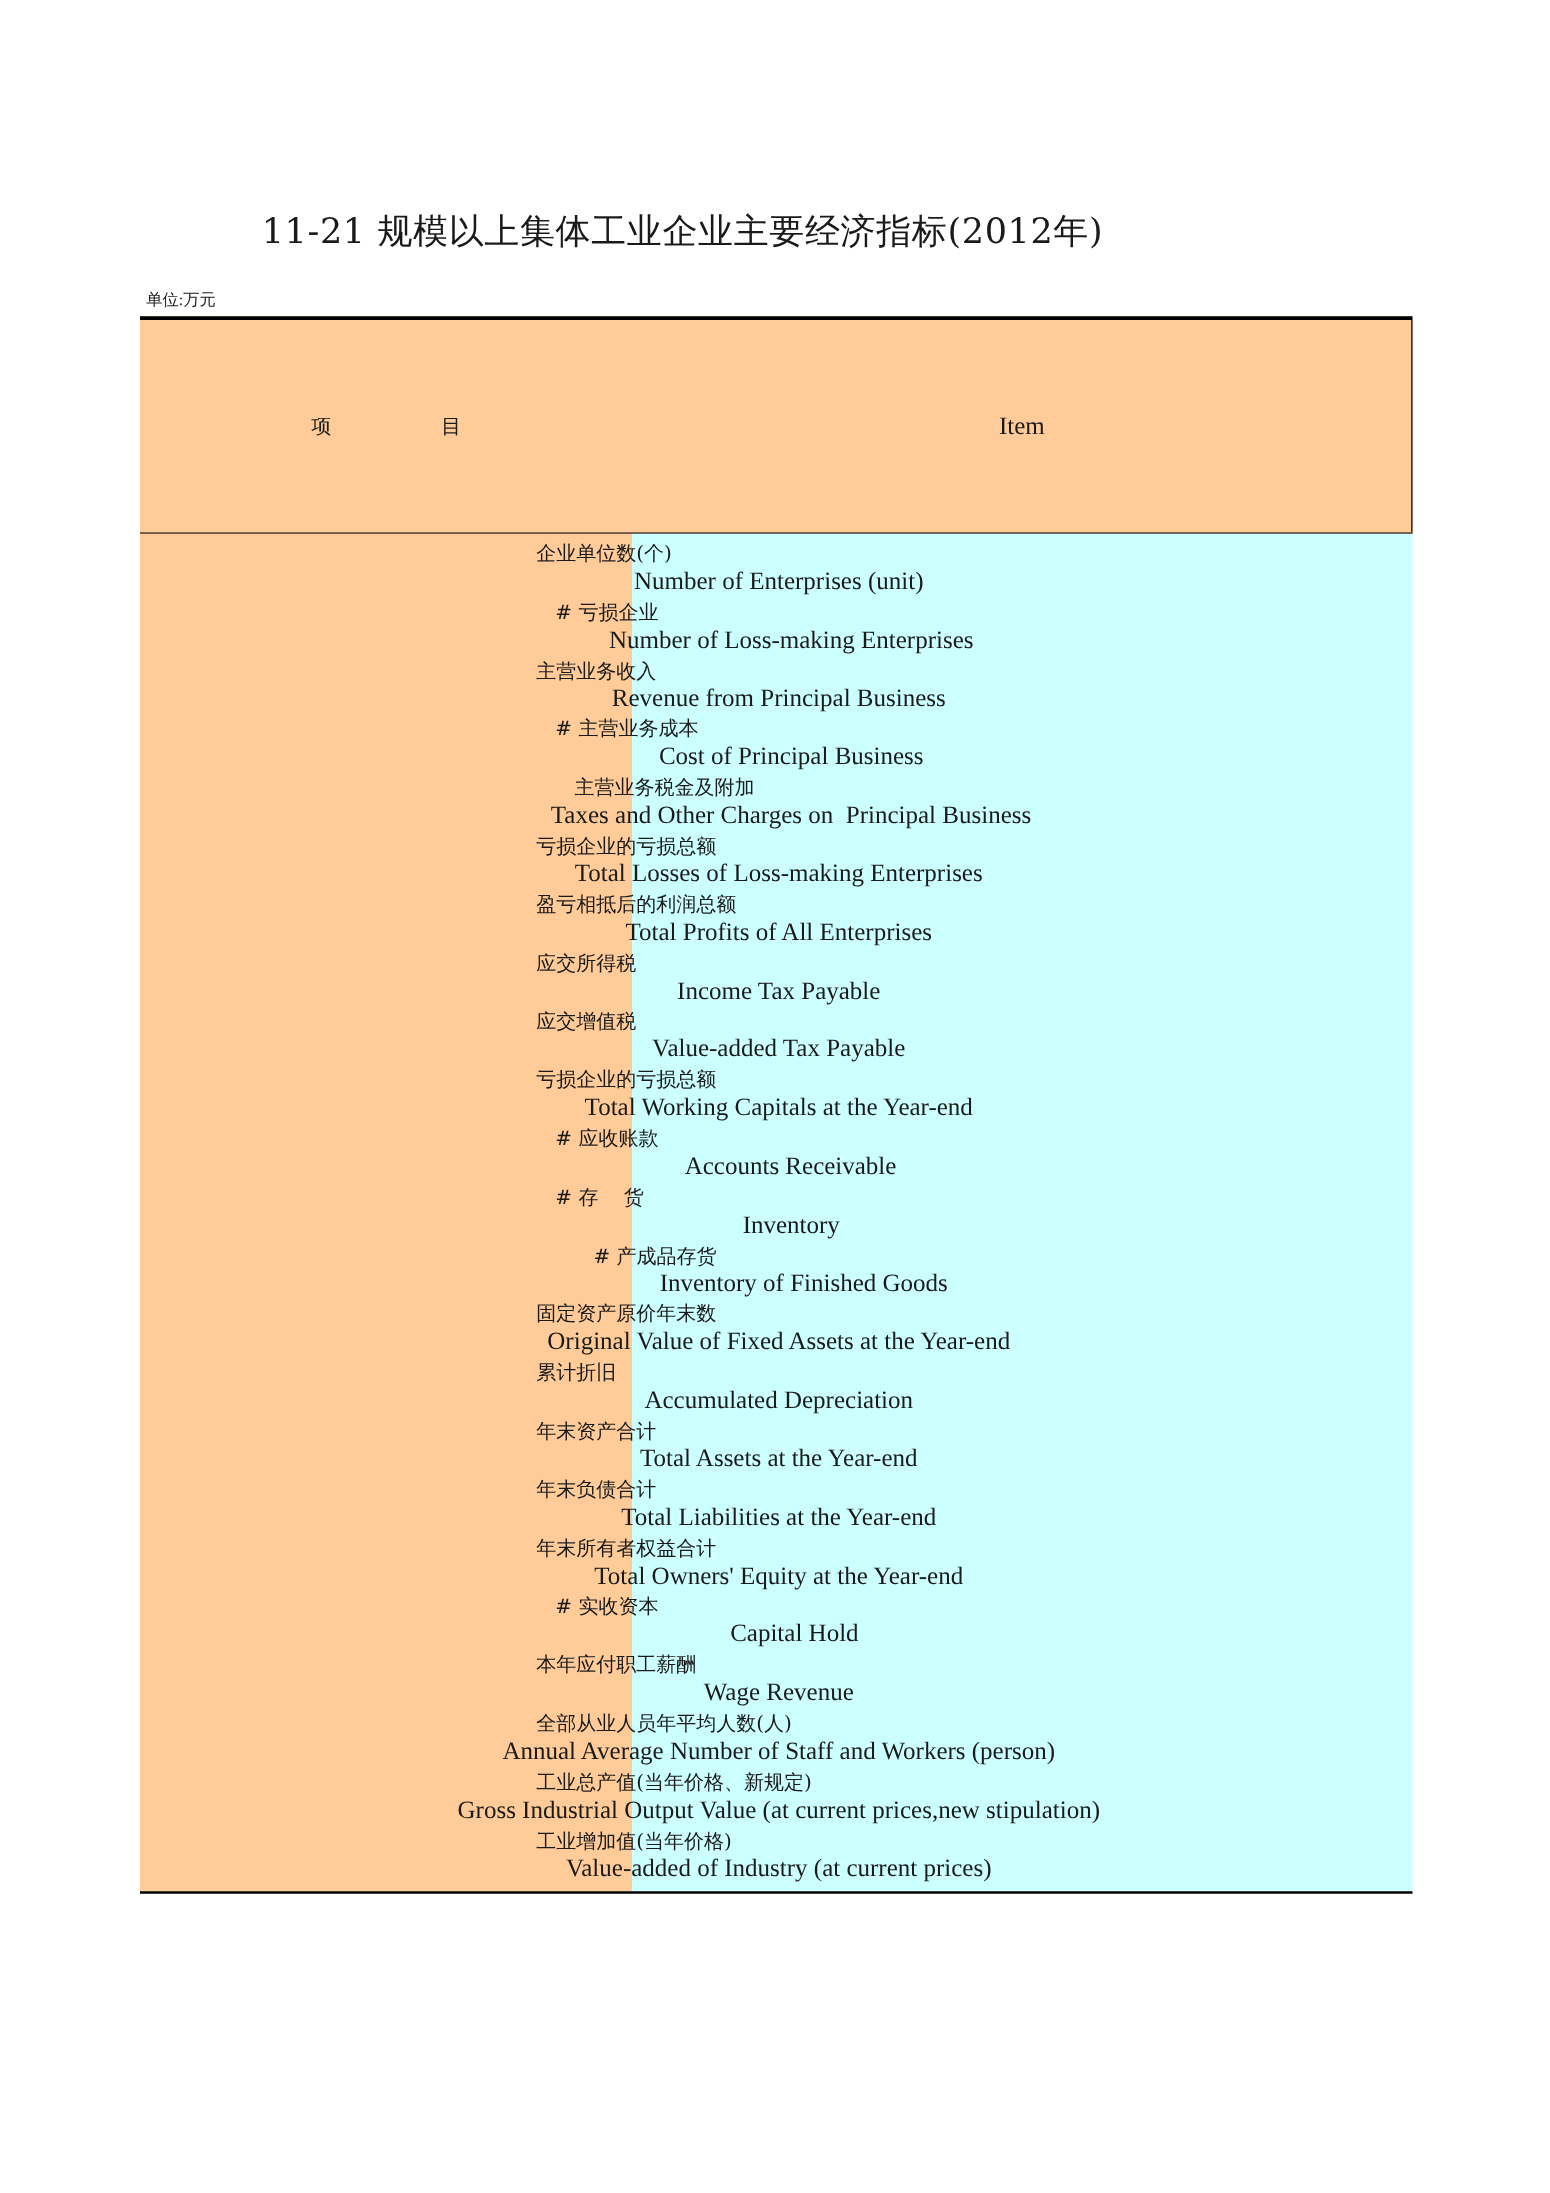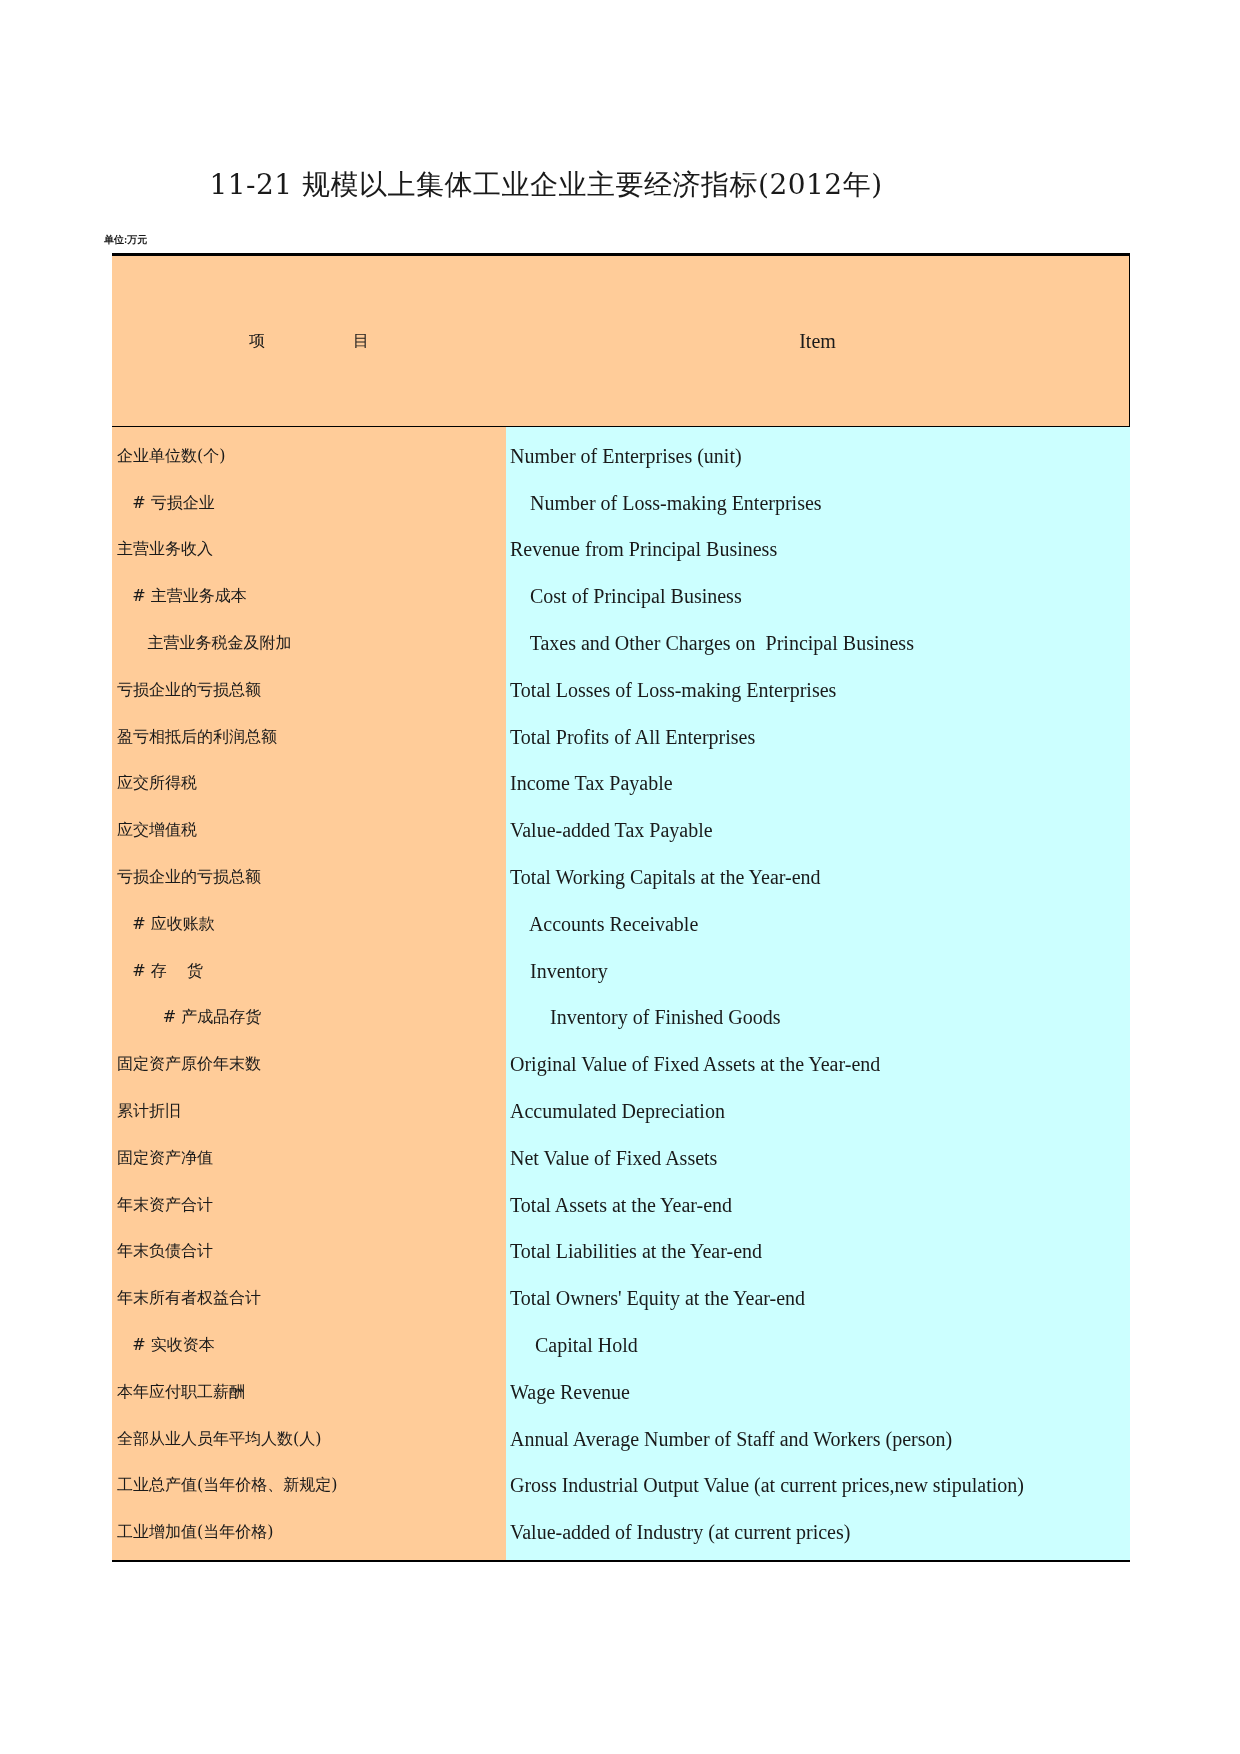--- a/index.html
+++ b/index.html
@@ -1,26 +1,26 @@
 <!DOCTYPE html>
 <html><head>
   <meta charset="utf-8">
   <style>
     html, body { margin: 0; padding: 0; background: #ffffff; }
     body { width: 1240px; height: 1754px; position: relative; font-family: "Liberation Serif", "DejaVu Serif", serif; color: #1a1a1a; }
     .title { position: absolute; left: 0; width: 1092px; top: 165px; text-align: center; font-size: 28px; line-height: 40px; letter-spacing: 0.5px; font-family: "DejaVu Serif", "Liberation Serif", serif; }
-    .unit { position: absolute; left: 104px; top: 230px; font-size: 10px; line-height: 20px; font-weight: bold; }
+    .unit { position: absolute; left: 117px; top: 230px; font-size: 13px; line-height: 20px; }
     .table { position: absolute; left: 112px; top: 253px; width: 1018px; }
     .thead { display: flex; height: 170px; border-top: 3px solid #000; border-bottom: 1px solid #000; background: #FFCC99; box-sizing: content-box; }
     .th-left { width: 394px; display: flex; align-items: center; justify-content: center; font-size: 16px; }
     .th-left span { display: inline-block; }
     .th-left .gap { width: 88px; }
     .th-right { flex: 1; display: flex; align-items: center; justify-content: center; font-size: 20px; border-right: 1px solid #000; }
     .tbody { border-bottom: 2px solid #000; padding-top: 6px; background: linear-gradient(to right, #FFCC99 0, #FFCC99 394px, #CCFFFF 394px, #CCFFFF 1018px); }
-    .row { display: flex; height: 46.8px; align-items: center; }
+    .row { display: flex; height: 46.8px; align-items: center; flex-direction: column; }
     .cell-zh { width: 394px; box-sizing: border-box; padding-left: 5px; font-size: 16px; white-space: pre; font-family: "DejaVu Serif", "Liberation Serif", serif; }
     .cell-en { flex: 1; box-sizing: border-box; padding-left: 4px; font-size: 20px; white-space: pre; }
     .tail { height: 4px; }
   </style>
 </head>
 <body>
 
 <div class="title">11-21 规模以上集体工业企业主要经济指标(2012年)</div>
 <div class="unit">单位:万元</div>
 
@@ -88,24 +88,20 @@
       </div>
       <div class="row">
         <div class="cell-zh">固定资产原价年末数</div>
         <div class="cell-en">Original Value of Fixed Assets at the Year-end</div>
       </div>
       <div class="row">
         <div class="cell-zh">累计折旧</div>
         <div class="cell-en">Accumulated Depreciation</div>
       </div>
       <div class="row">
-        <div class="cell-zh">固定资产净值</div>
-        <div class="cell-en">Net Value of Fixed Assets</div>
-      </div>
-      <div class="row">
         <div class="cell-zh">年末资产合计</div>
         <div class="cell-en">Total Assets at the Year-end</div>
       </div>
       <div class="row">
         <div class="cell-zh">年末负债合计</div>
         <div class="cell-en">Total Liabilities at the Year-end</div>
       </div>
       <div class="row">
         <div class="cell-zh">年末所有者权益合计</div>
         <div class="cell-en">Total Owners' Equity at the Year-end</div>

